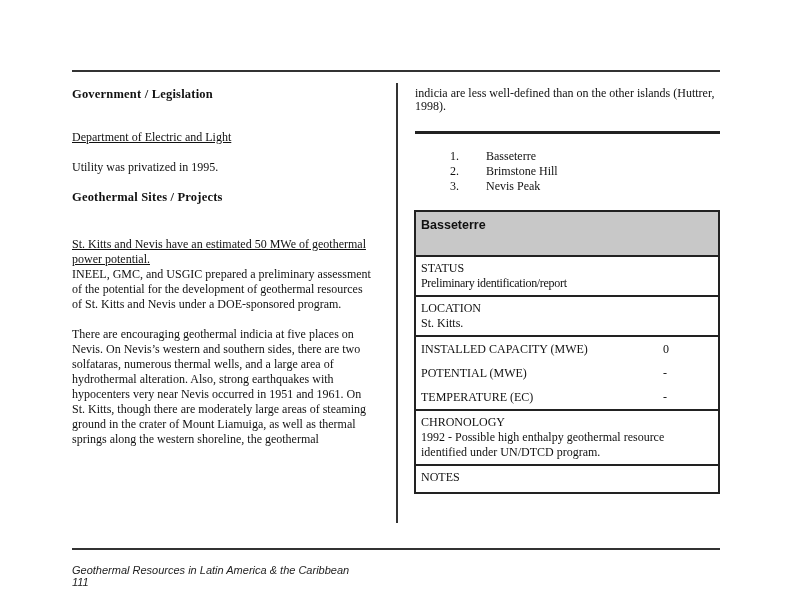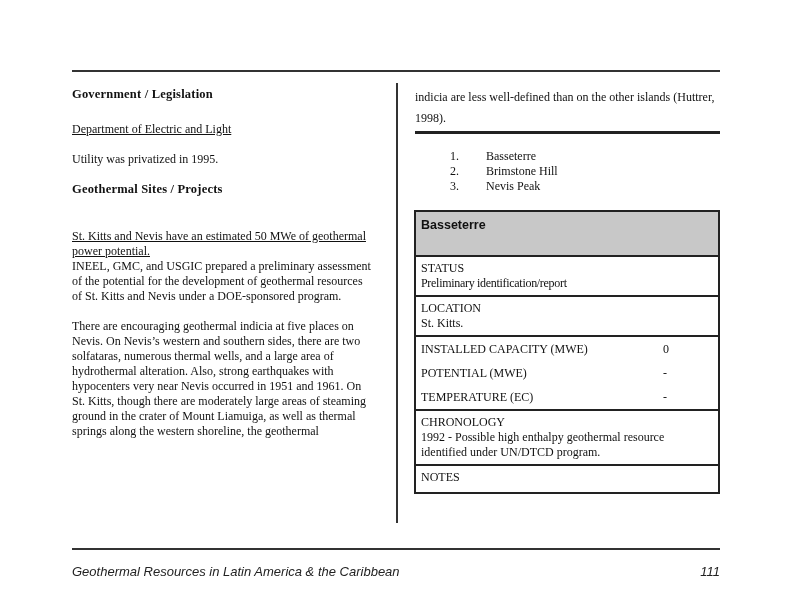--- a/index.html
+++ b/index.html
@@ -3,48 +3,48 @@
   <meta charset="utf-8">
   <style>
     html, body { margin: 0; padding: 0; background: #ffffff; }
     body { width: 792px; height: 612px; position: relative; overflow: hidden; font-family: "Liberation Serif", serif; color: #111; }
     .rule-top { position: absolute; left: 72px; top: 70px; width: 648px; height: 2px; background: #333; }
     .col-divider { position: absolute; left: 396px; top: 83px; width: 2px; height: 440px; background: #333; }
     .left-col { position: absolute; left: 72px; top: 87px; width: 300px; font-size: 12px; line-height: 15px; }
     .left-col p { margin: 0; }
     .heading { font-weight: bold; font-size: 12.5px; letter-spacing: 0.2px; }
     .u { text-decoration: underline; }
-    .right-col { position: absolute; left: 415px; top: 87px; width: 305px; font-size: 12px; line-height: 21px; }
+    .right-col { position: absolute; left: 415px; top: 87px; width: 305px; font-size: 12px; line-height: 13px; }
     .right-col p { margin: 0; }
     .thick-rule { position: absolute; left: 415px; top: 131px; width: 305px; height: 3px; background: #222; }
     .site-list { position: absolute; left: 450px; top: 149px; font-size: 12px; line-height: 15px; list-style: none; margin: 0; padding: 0; }
     .site-list li { display: flex; }
     .site-list .num { width: 36px; }
     table.site { position: absolute; left: 414px; top: 210px; width: 306px; border-collapse: collapse; font-size: 12px; line-height: 15px; }
     table.site td { border: 2px solid #222; padding: 0 5px; vertical-align: top; }
     .site-title { background: #c8c8c8; font-family: "Liberation Sans", sans-serif; font-weight: bold; font-size: 12.5px; height: 37px; padding-top: 6px !important; }
     .row-2line td { height: 34px; padding-top: 4px !important; }
     .kv { display: flex; justify-content: space-between; height: 24px; align-items: center; }
     .kv .v { width: 50px; text-align: left; }
     .kv-wrap { padding: 0 !important; margin-left: 16px; }
     .kv-wrap .kv { padding: 0 5px; }
     .row-chron td { height: 49px; padding-top: 4px !important; }
     .row-notes td { height: 22px; padding-top: 4px !important; border-radius: 14px; }
     .rule-bottom { position: absolute; left: 72px; top: 548px; width: 648px; height: 2px; background: #333; }
-    .footer { position: absolute; left: 72px; top: 564px; width: 648px; font-family: "Liberation Sans", sans-serif; font-style: italic; font-size: 13px; display: flex; justify-content: space-between; color: #222; }
+    .footer { position: absolute; left: 72px; top: 564px; width: 648px; font-family: "Liberation Sans", sans-serif; font-style: italic; font-size: 11px; display: flex; justify-content: space-between; color: #222; flex-direction: column; }
   </style>
 </head>
 <body>
 
 <div class="rule-top"></div>
 <div class="col-divider"></div>
 
 <div class="left-col">
   <p class="heading">Government / Legislation</p>
-  <p class="u" style="margin-top:20px">Department of Electric and Light</p>
+  <p class="u" style="margin-top:28px">Department of Electric and Light</p>
   <p style="margin-top:15px">Utility was privatized in 1995.</p>
   <p class="heading" style="margin-top:15px">Geothermal Sites / Projects</p>
   <p class="u" style="margin-top:32px">St. Kitts and Nevis have an estimated 50 MWe of geothermal power  potential.</p>
   <p style="">INEEL, GMC, and USGIC prepared a preliminary assessment of the potential for the development of geothermal resources of St. Kitts and Nevis under a DOE-sponsored program.</p>
   <p style="margin-top:15px">There are encouraging  geothermal indicia at five places on Nevis.  On Nevis’s western and southern sides, there are two solfataras, numerous thermal wells, and a large area of hydrothermal alteration. Also, strong earthquakes with hypocenters very near Nevis occurred in 1951 and 1961. On St. Kitts, though there are moderately large areas of steaming ground in the crater of Mount Liamuiga, as well as thermal springs along the western shoreline, the geothermal</p>
 </div>
 
 <div class="right-col">
   <p>indicia are less well-defined than on the other islands (Huttrer, 1998).</p>
 </div>

